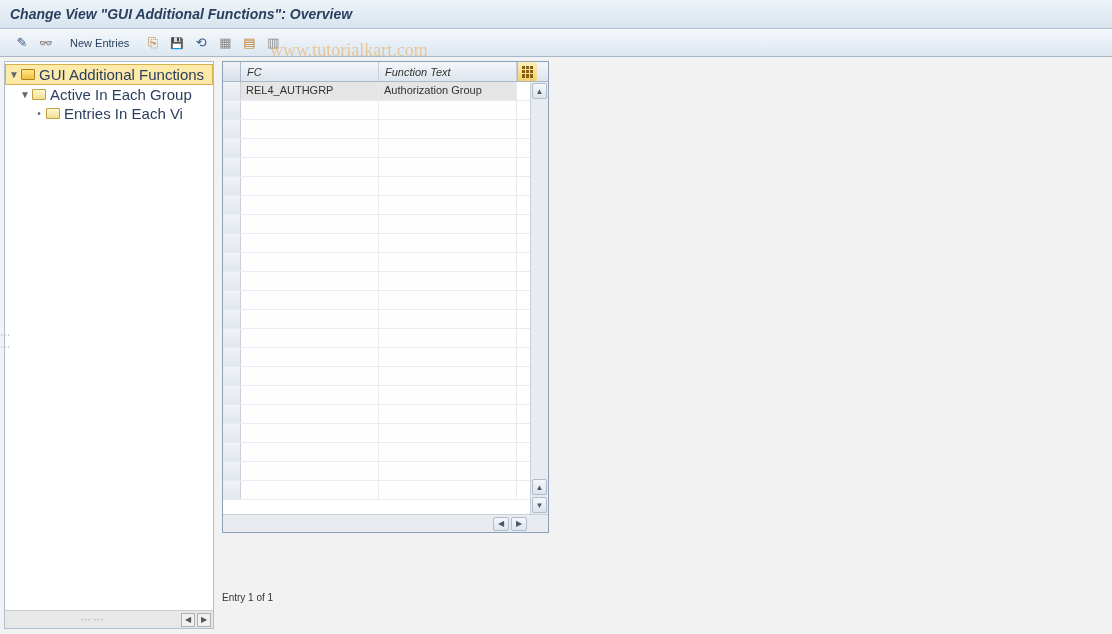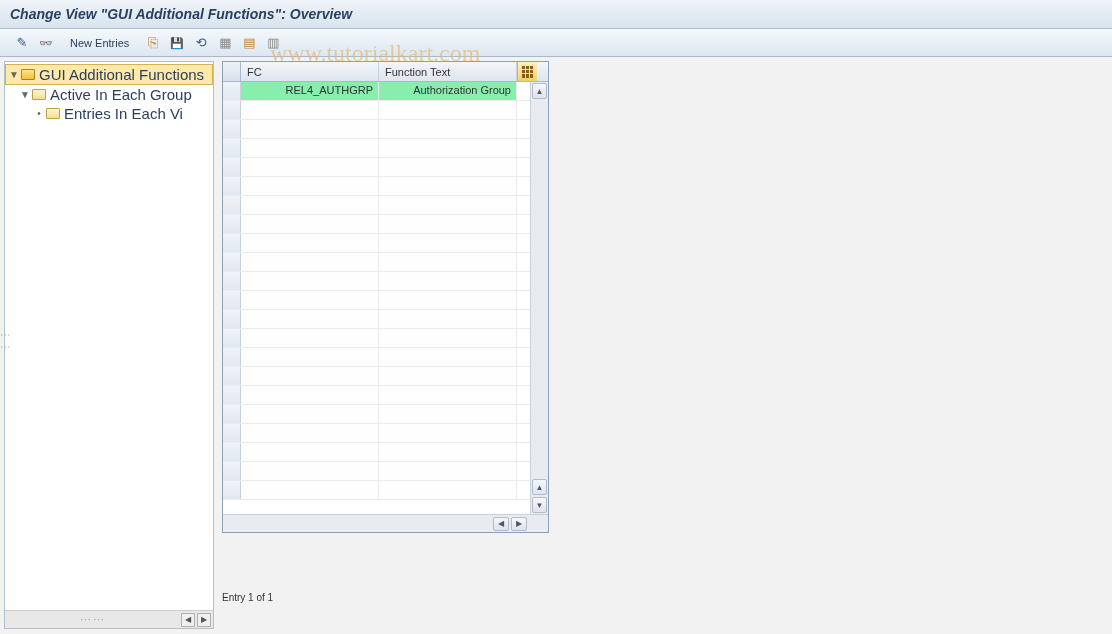--- a/index.html
+++ b/index.html
@@ -50,21 +50,21 @@
       cursor: pointer;
       font-size: 11px;
       color: #2a3f5f;
       border-radius: 3px;
       height: 22px;
     }
     .watermark {
       position: absolute;
       left: 270px;
       top: 40px;
-      font-size: 24px;
+      font-size: 18px;
       color: #e8b878;
       font-family: Georgia, serif;
       opacity: 0.7;
       pointer-events: none;
       z-index: 5;
     }
     .main-area {
       display: flex;
       height: calc(100% - 58px);
       background: #f2f2f2;
@@ -184,20 +184,21 @@
       background: #fff;
       display: flex;
       flex-direction: column;
       margin-left: 2px;
     }
     .table-header {
       display: flex;
       background: linear-gradient(to bottom, #f4f6f9, #dde5ee);
       border-bottom: 1px solid #aab8c8;
       height: 20px;
+      font-style: italic;
     }
     .row-selector-col {
       width: 18px;
       border-right: 1px solid #aab8c8;
       background: linear-gradient(to bottom, #f0f3f7, #d8e0e9);
     }
     .col-header {
       padding: 3px 6px;
       border-right: 1px solid #c8d0da;
       font-size: 11px;
@@ -247,22 +248,21 @@
     .cell {
       padding: 2px 5px;
       border-right: 1px solid #e8ecf0;
       font-size: 11px;
       color: #333;
       background: #fefefe;
       overflow: hidden;
       white-space: nowrap;
     }
     .cell.editable {
-      background: #86efac;
-      text-align: right;
+      background: #e5e5e5;
     }
     .cell-marker {
       position: relative;
     }
     .cell-marker::before, .cell-marker::after {
       content: '';
       position: absolute;
       width: 5px; height: 5px;
       border: 1px solid #d04040;
     }

